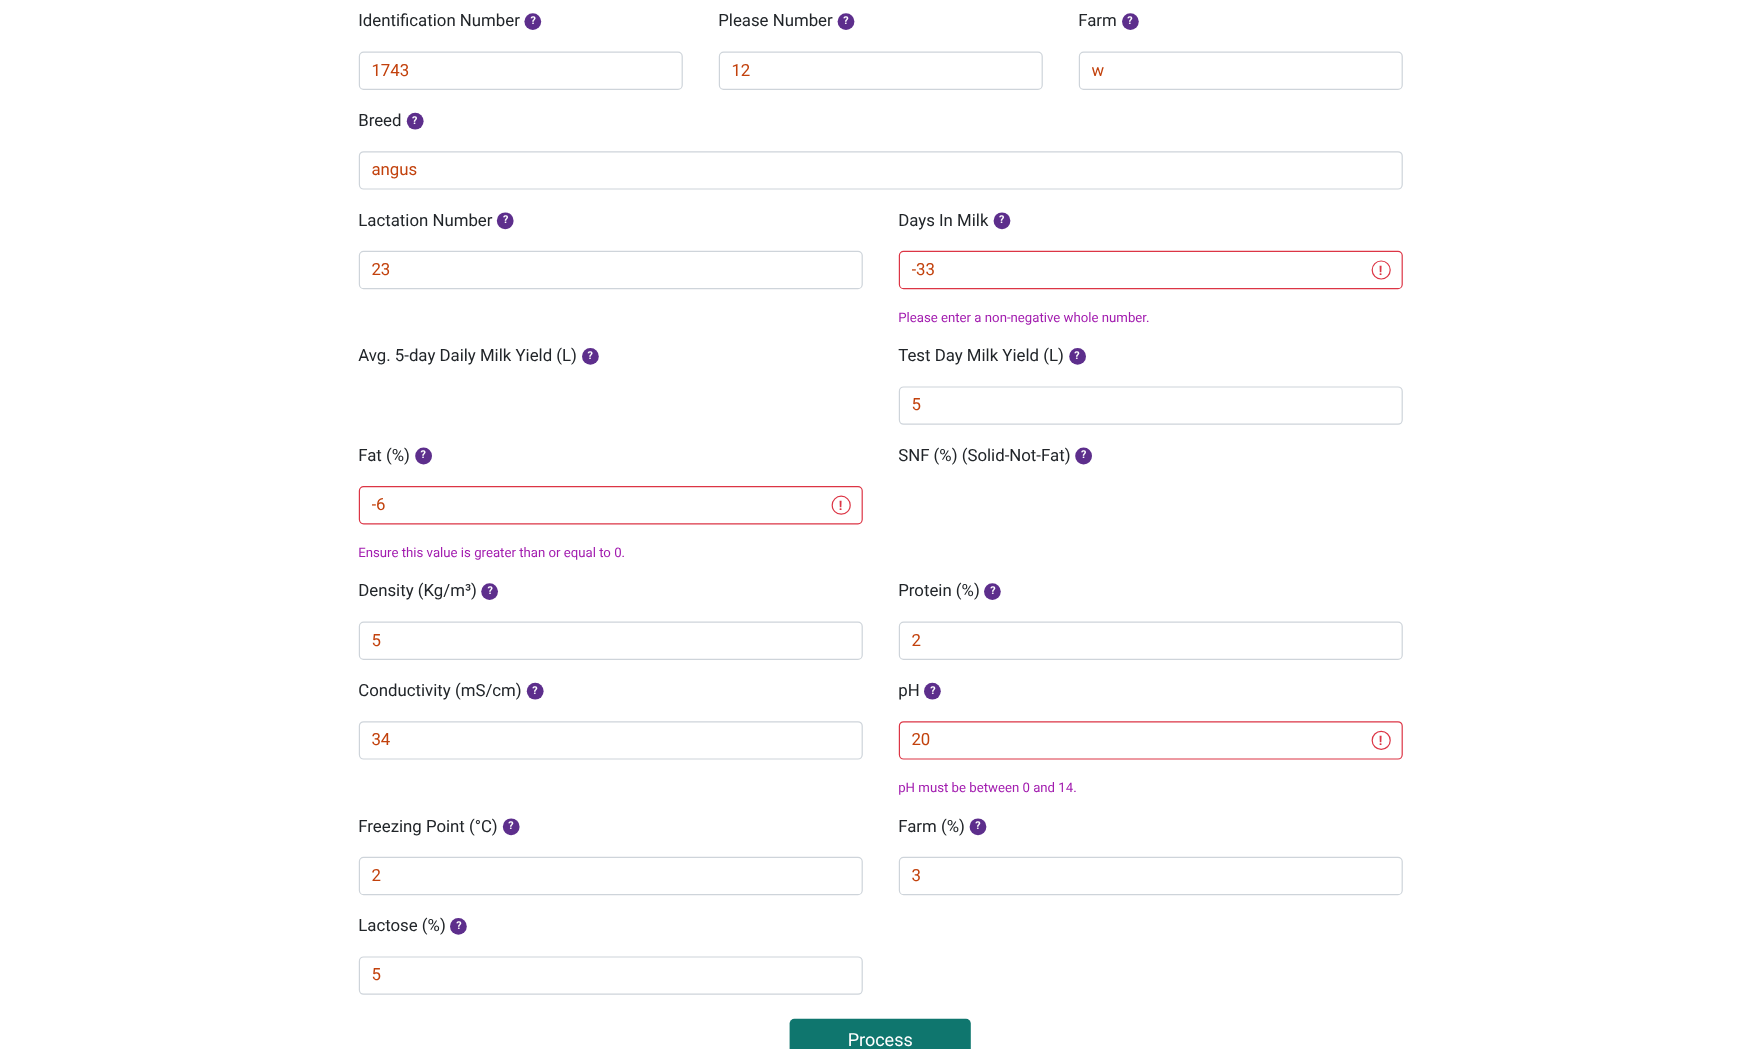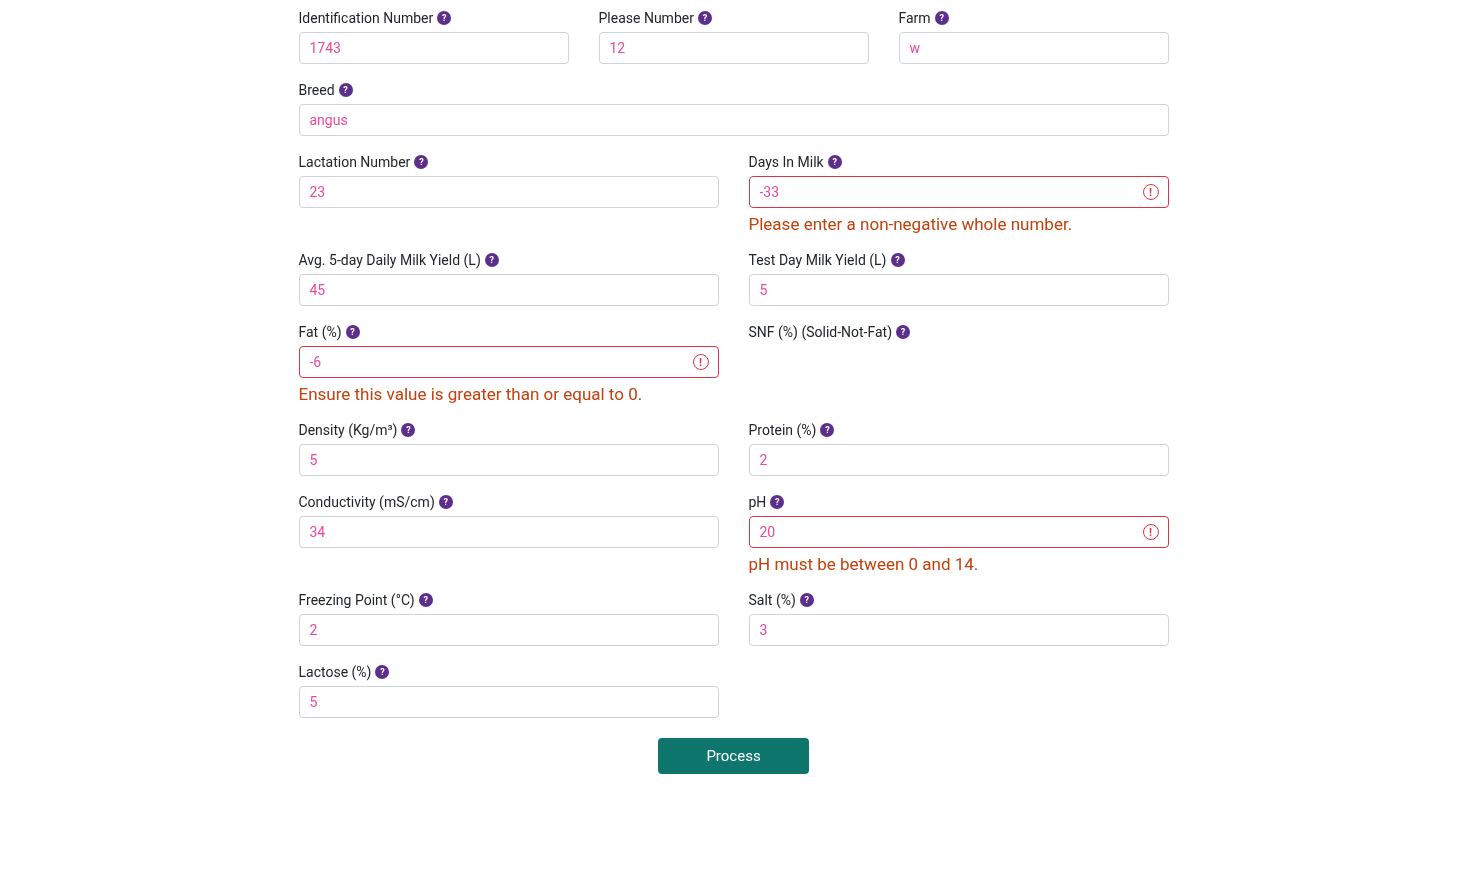--- a/index.html
+++ b/index.html
@@ -10,49 +10,49 @@
     background: #fff;
     color: #212529;
     font-size: 14px;
   }
   .container {
     max-width: 870px;
     margin: 0 auto;
     padding: 10px 0 20px 0;
   }
   .row { display: flex; gap: 30px; margin-bottom: 18px; }
-  .field { flex: 1; display: flex; flex-direction: column; }
+  .field { flex: 1; display: flex; flex-direction: column; gap: 11px; }
   .field-full { width: 100%; }
   .label-wrap { margin-bottom: 6px; font-size: 14px; color: #212529; display:flex; align-items:center; gap:4px; }
   .help-icon {
     display:inline-flex; align-items:center; justify-content:center;
     width:14px; height:14px; border-radius:50%;
     background:#5d2e8c; color:#fff; font-size:9px; font-weight:bold;
     line-height:1;
   }
   .input {
     width:100%;
     height:32px;
     padding: 6px 10px;
     font-size:14px;
     border:1px solid #ced4da;
     border-radius:4px;
-    color:#ec4899;
+    color:#c2410c;
     background:#fff;
     font-family:inherit;
   }
   .input.error { border-color:#dc3545; padding-right:34px; }
   .input-wrap { position:relative; }
   .error-icon {
     position:absolute; right:10px; top:50%; transform:translateY(-50%);
     width:16px; height:16px; border:1.5px solid #dc3545; border-radius:50%;
     display:flex; align-items:center; justify-content:center;
     color:#dc3545; font-size:11px; font-weight:bold;
   }
-  .error-msg { color:#c2410c; font-size:17px; margin-top:6px; }
+  .error-msg { color:#a21caf; font-size:11px; margin-top:6px; }
   .btn-row { display:flex; justify-content:center; margin-top:20px; }
   .btn {
     background:#0f766e; color:#fff; border:none;
     padding:9px 48px; font-size:15px; border-radius:4px;
     cursor:pointer; font-family:inherit;
   }
 </style>
 </head>
 <body>
 
@@ -122,23 +122,20 @@
       <div class="error-msg">Please enter a non-negative whole number.</div>
     </div>
   </div>
 
   <div class="row">
     <div class="field">
       <div class="label-wrap">
         <span>Avg. 5-day Daily Milk Yield (L)</span>
         <span class="help-icon">?</span>
       </div>
-      <div class="input-wrap">
-        <input class="input" type="text" value="45" style="">
-      </div>
     </div>
     <div class="field">
       <div class="label-wrap">
         <span>Test Day Milk Yield (L)</span>
         <span class="help-icon">?</span>
       </div>
       <div class="input-wrap">
         <input class="input" type="text" value="5" style="">
       </div>
     </div>
@@ -213,21 +210,21 @@
       <div class="label-wrap">
         <span>Freezing Point (°C)</span>
         <span class="help-icon">?</span>
       </div>
       <div class="input-wrap">
         <input class="input" type="text" value="2" style="">
       </div>
     </div>
     <div class="field">
       <div class="label-wrap">
-        <span>Salt (%)</span>
+        <span>Farm (%)</span>
         <span class="help-icon">?</span>
       </div>
       <div class="input-wrap">
         <input class="input" type="text" value="3" style="">
       </div>
     </div>
   </div>
 
   <div class="row">
     <div class="field" style="max-width:420px">

